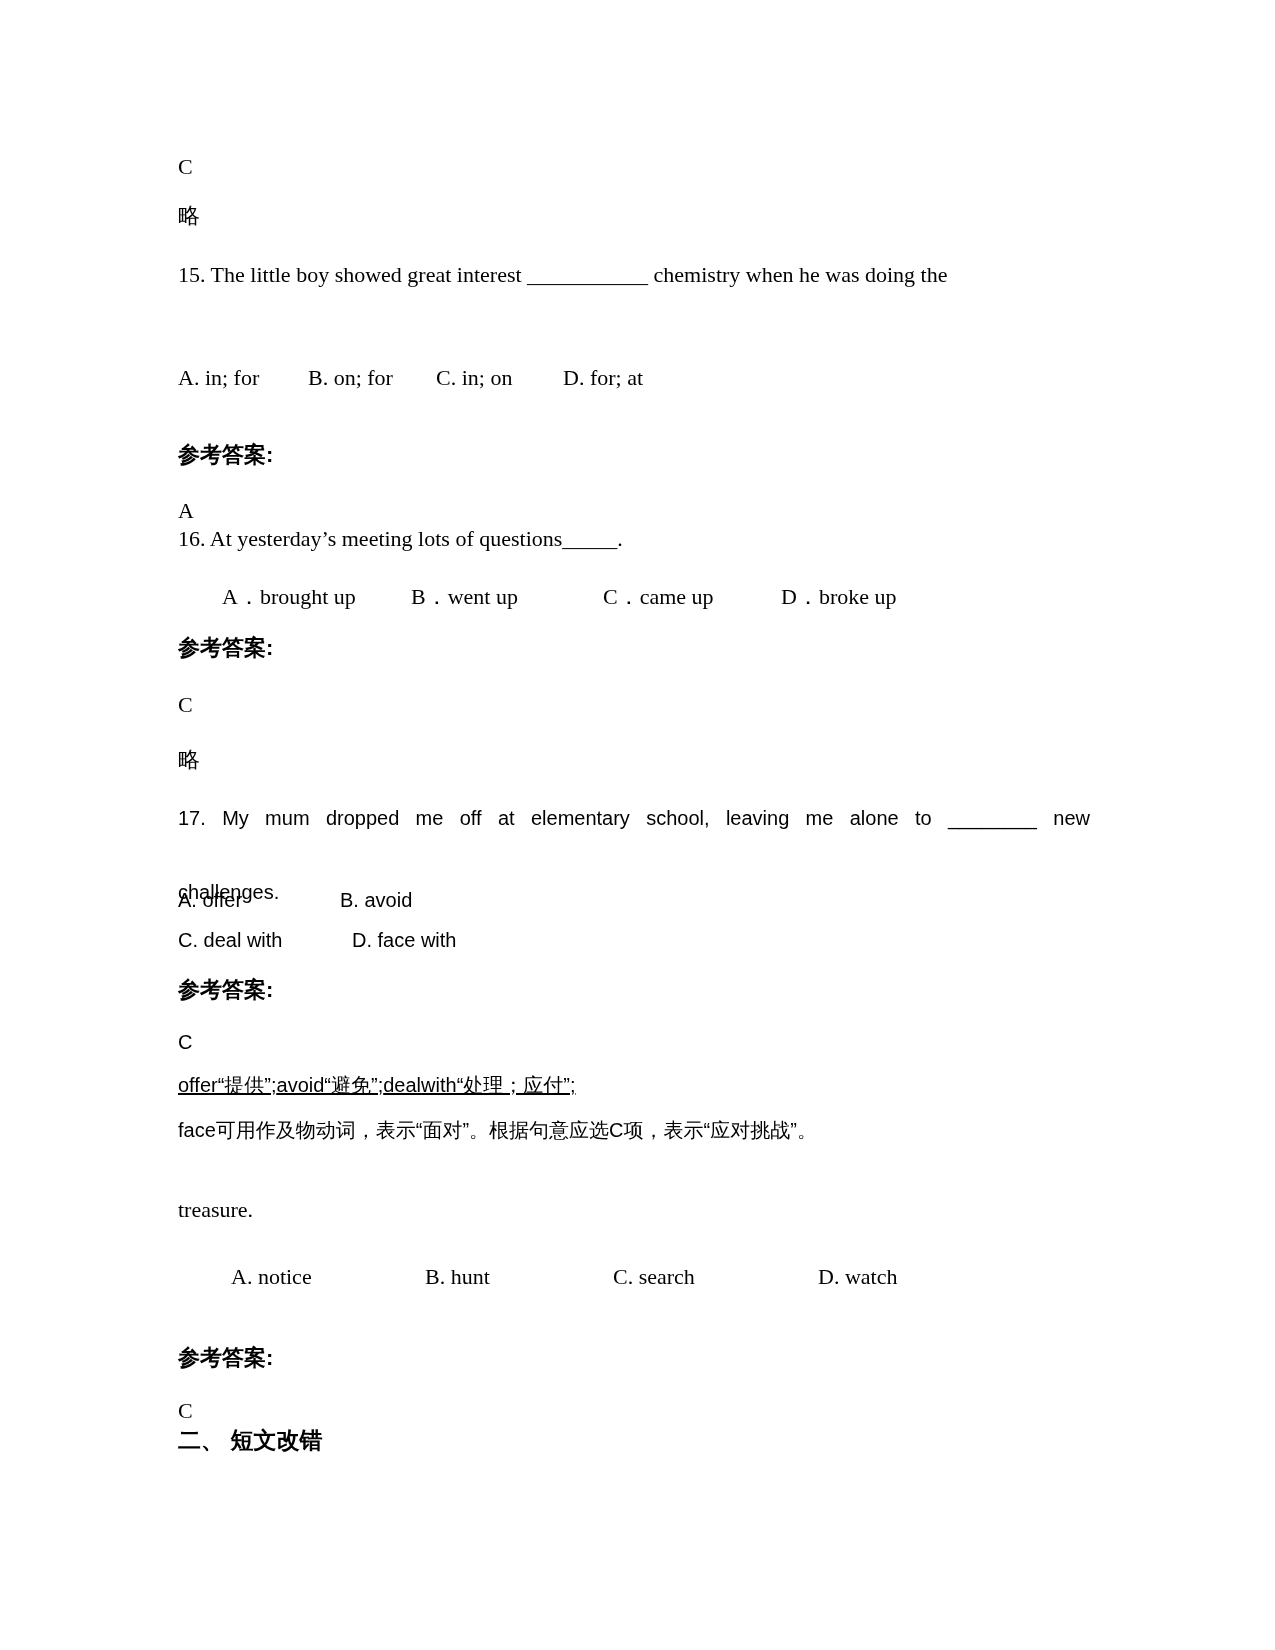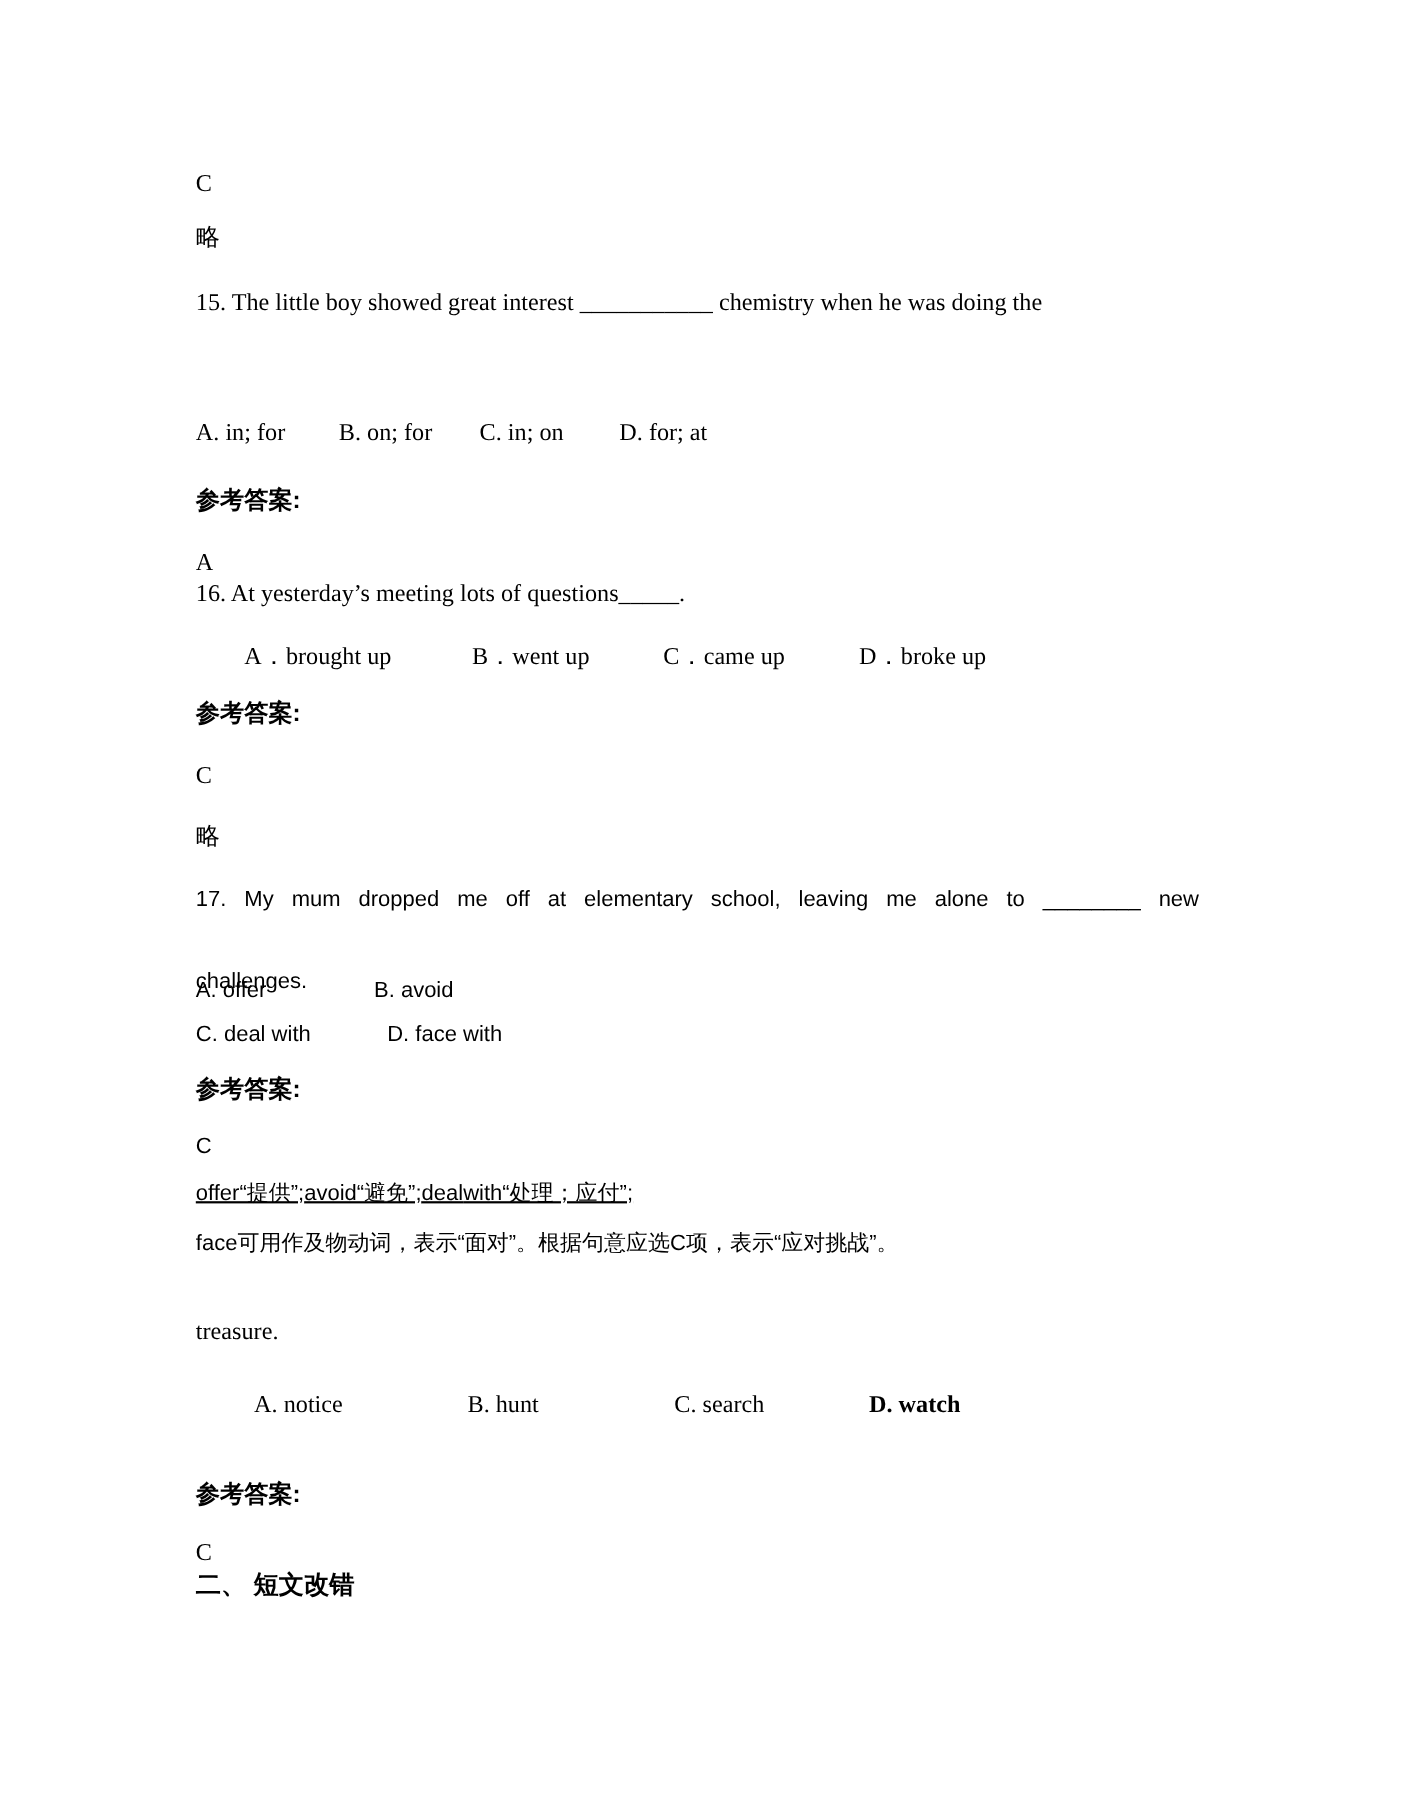--- a/index.html
+++ b/index.html
@@ -35,43 +35,43 @@
   .just {
     white-space:normal;
     width:912px;
     text-align:justify;
     text-align-last:justify;
   }
   .optrow { width:920px; }
   .opt { position:absolute; top:0; white-space:pre; }
   .o0 { left:0; }
   .q15 .o1 { left:130px; } .q15 .o2 { left:258px; } .q15 .o3 { left:385px; }
-  .q16 .o0 { left:44px; } .q16 .o1 { left:251px; } .q16 .o2 { left:425px; } .q16 .o3 { left:603px; }
+  .q16 .o0 { left:44px; } .q16 .o1 { left:233px; } .q16 .o2 { left:425px; } .q16 .o3 { left:603px; }
   .q17ab .o1 { left:162px; }
   .q17cd .o1 { left:174px; }
-  .q18 .o0 { left:53px; } .q18 .o1 { left:247px; } .q18 .o2 { left:435px; } .q18 .o3 { left:612px;font-weight:bold; }
+  .q18 .o0 { left:53px; } .q18 .o1 { left:247px; } .q18 .o2 { left:435px; } .q18 .o3 { left:640px; }
   .flexrow {
     display:flex;
     justify-content:flex-start;
     width:912px;
     white-space:normal;
     text-decoration:underline;
   }
   .flexrow span { white-space:pre; }
 </style>
 </head>
 <body>
 
 <div class="page">
 
   <div class="ln" style="top:152px">C</div>
   <div class="ln" style="top:201px">略</div>
 
   <div class="ln" style="top:260px">15. The little boy showed great interest ___________ chemistry when he was doing the</div>
-  <div class="ln optrow q15" style="top:378px">
+  <div class="ln optrow q15" style="top:363px">
     <span class="opt o0">A. in; for</span>
     <span class="opt o1">B. on; for</span>
     <span class="opt o2">C. in; on</span>
     <span class="opt o3">D. for; at</span>
   </div>
   <div class="ln ref" style="top:440px">参考答案:</div>
   <div class="ln" style="top:496px">A</div>
 
   <div class="ln" style="top:524px">16. At yesterday’s meeting lots of questions_____.</div>
   <div class="ln optrow q16" style="top:582px">

